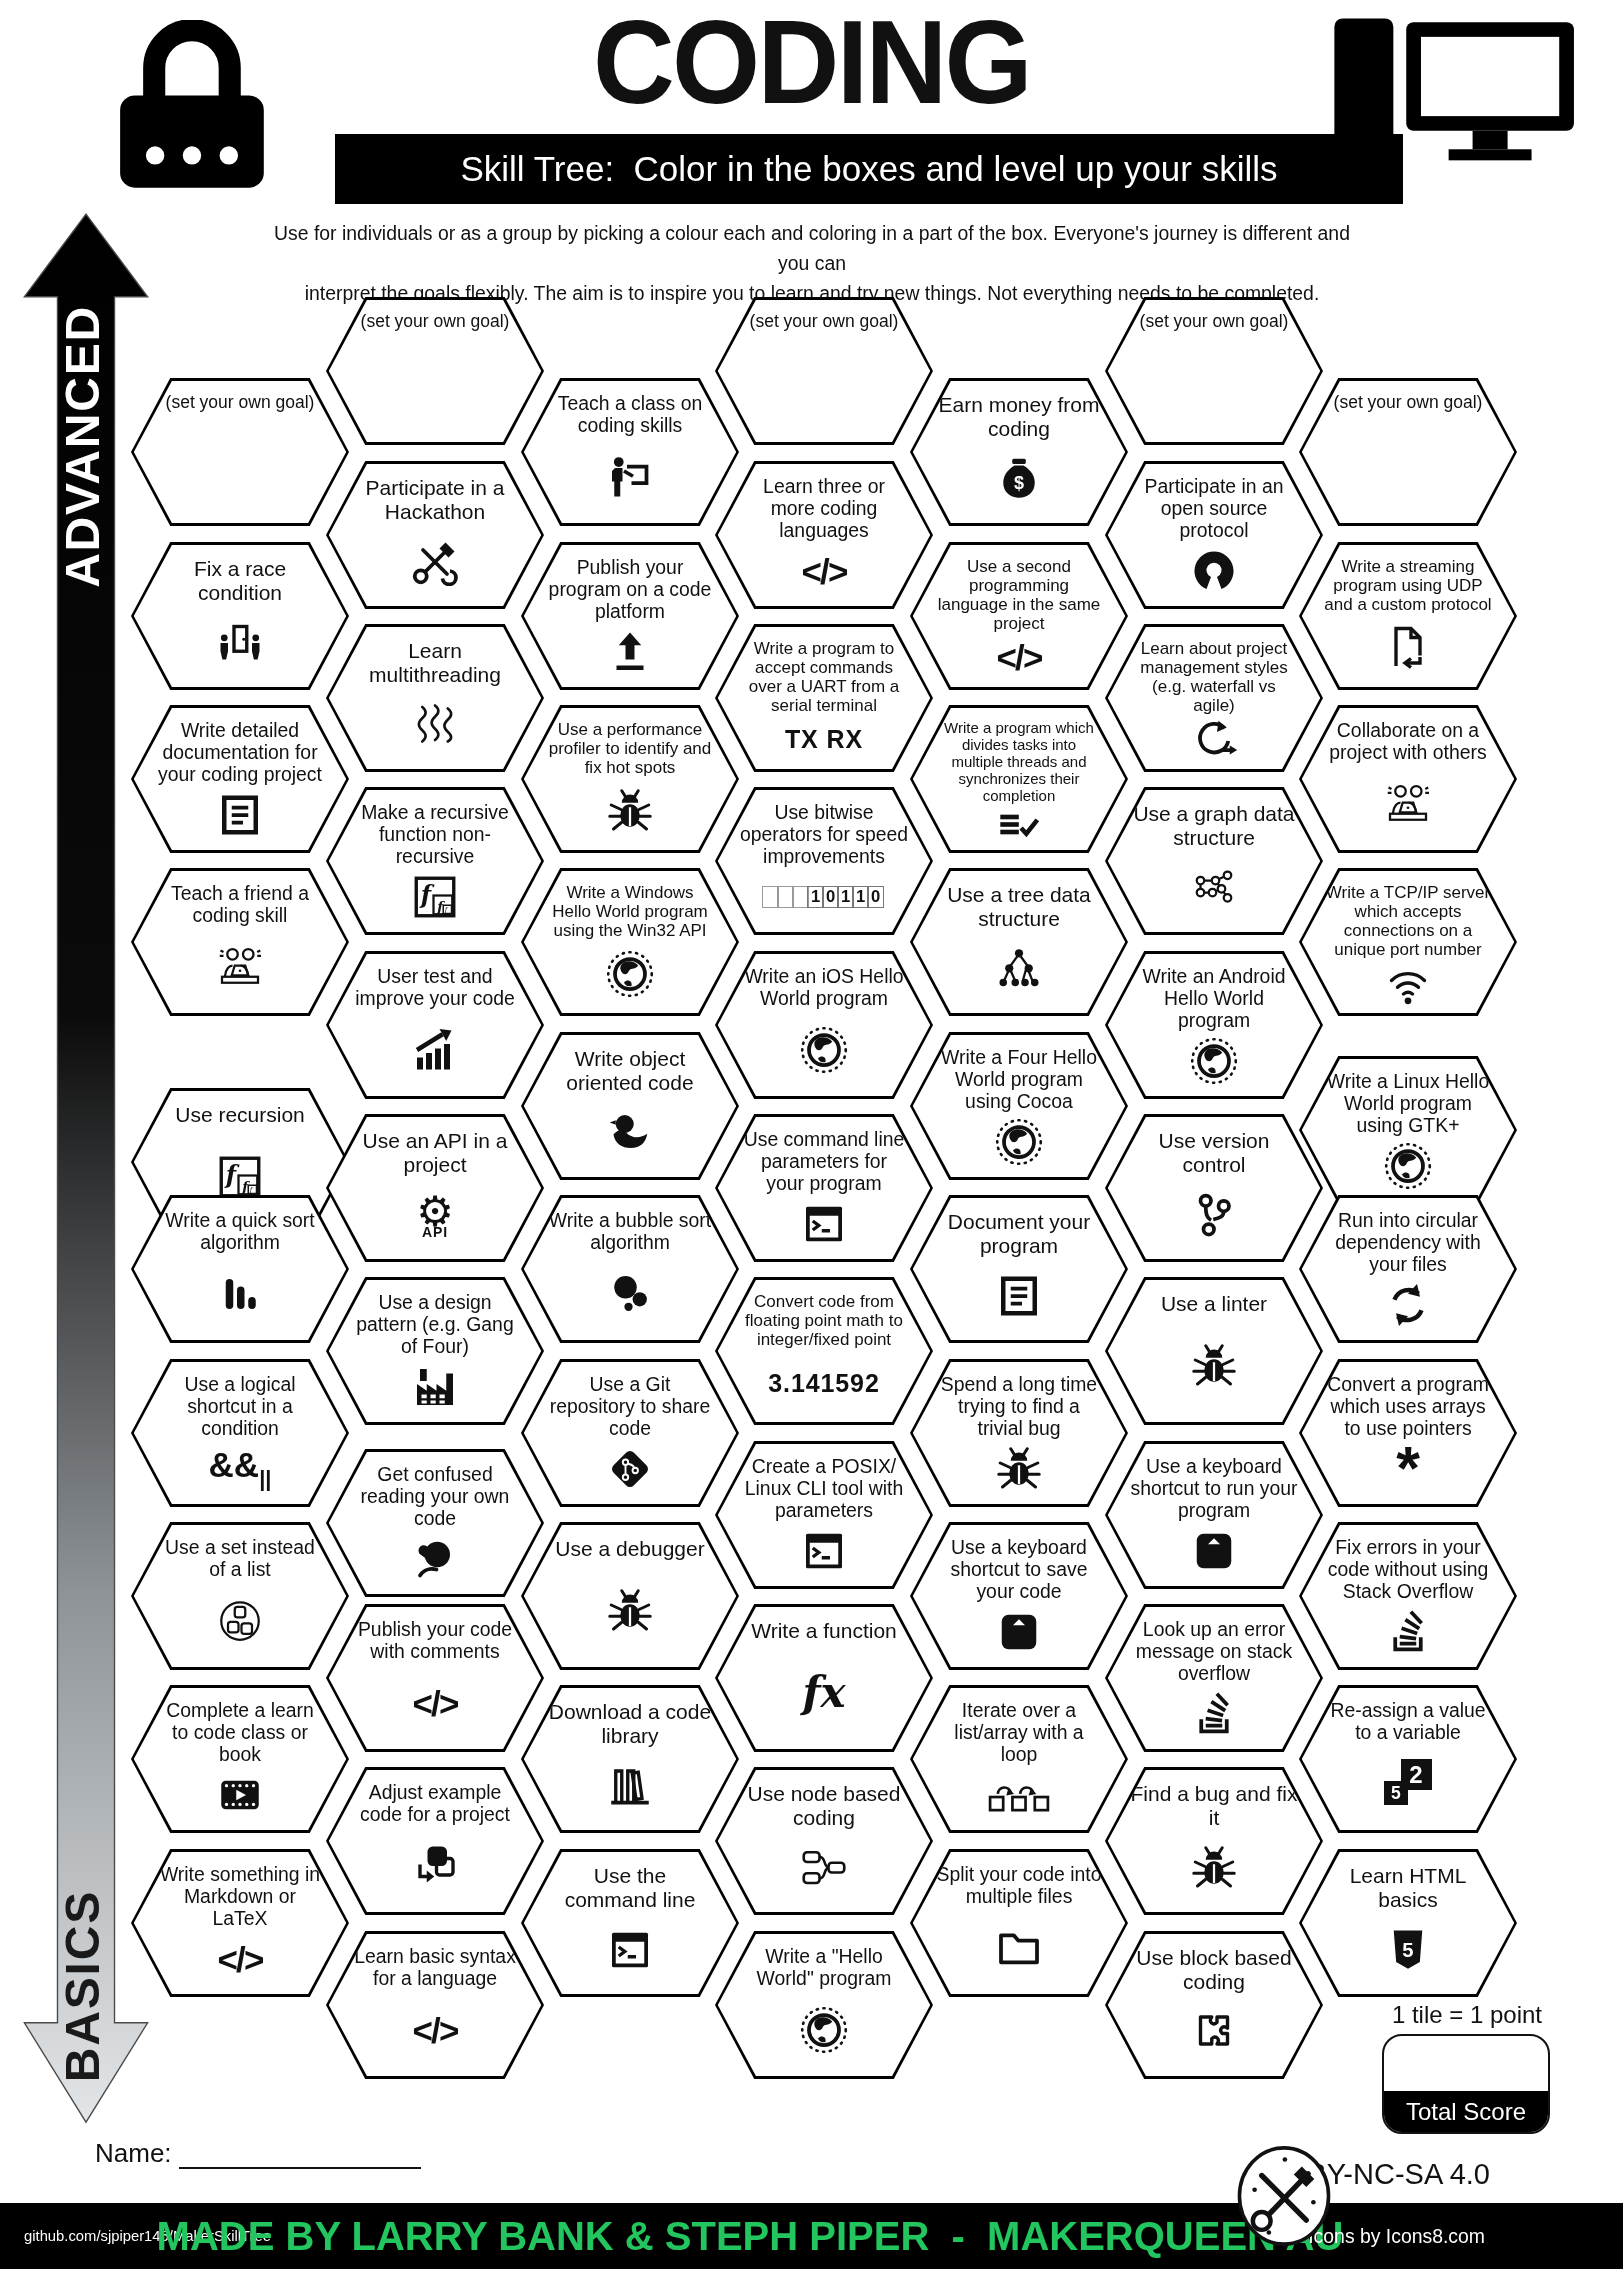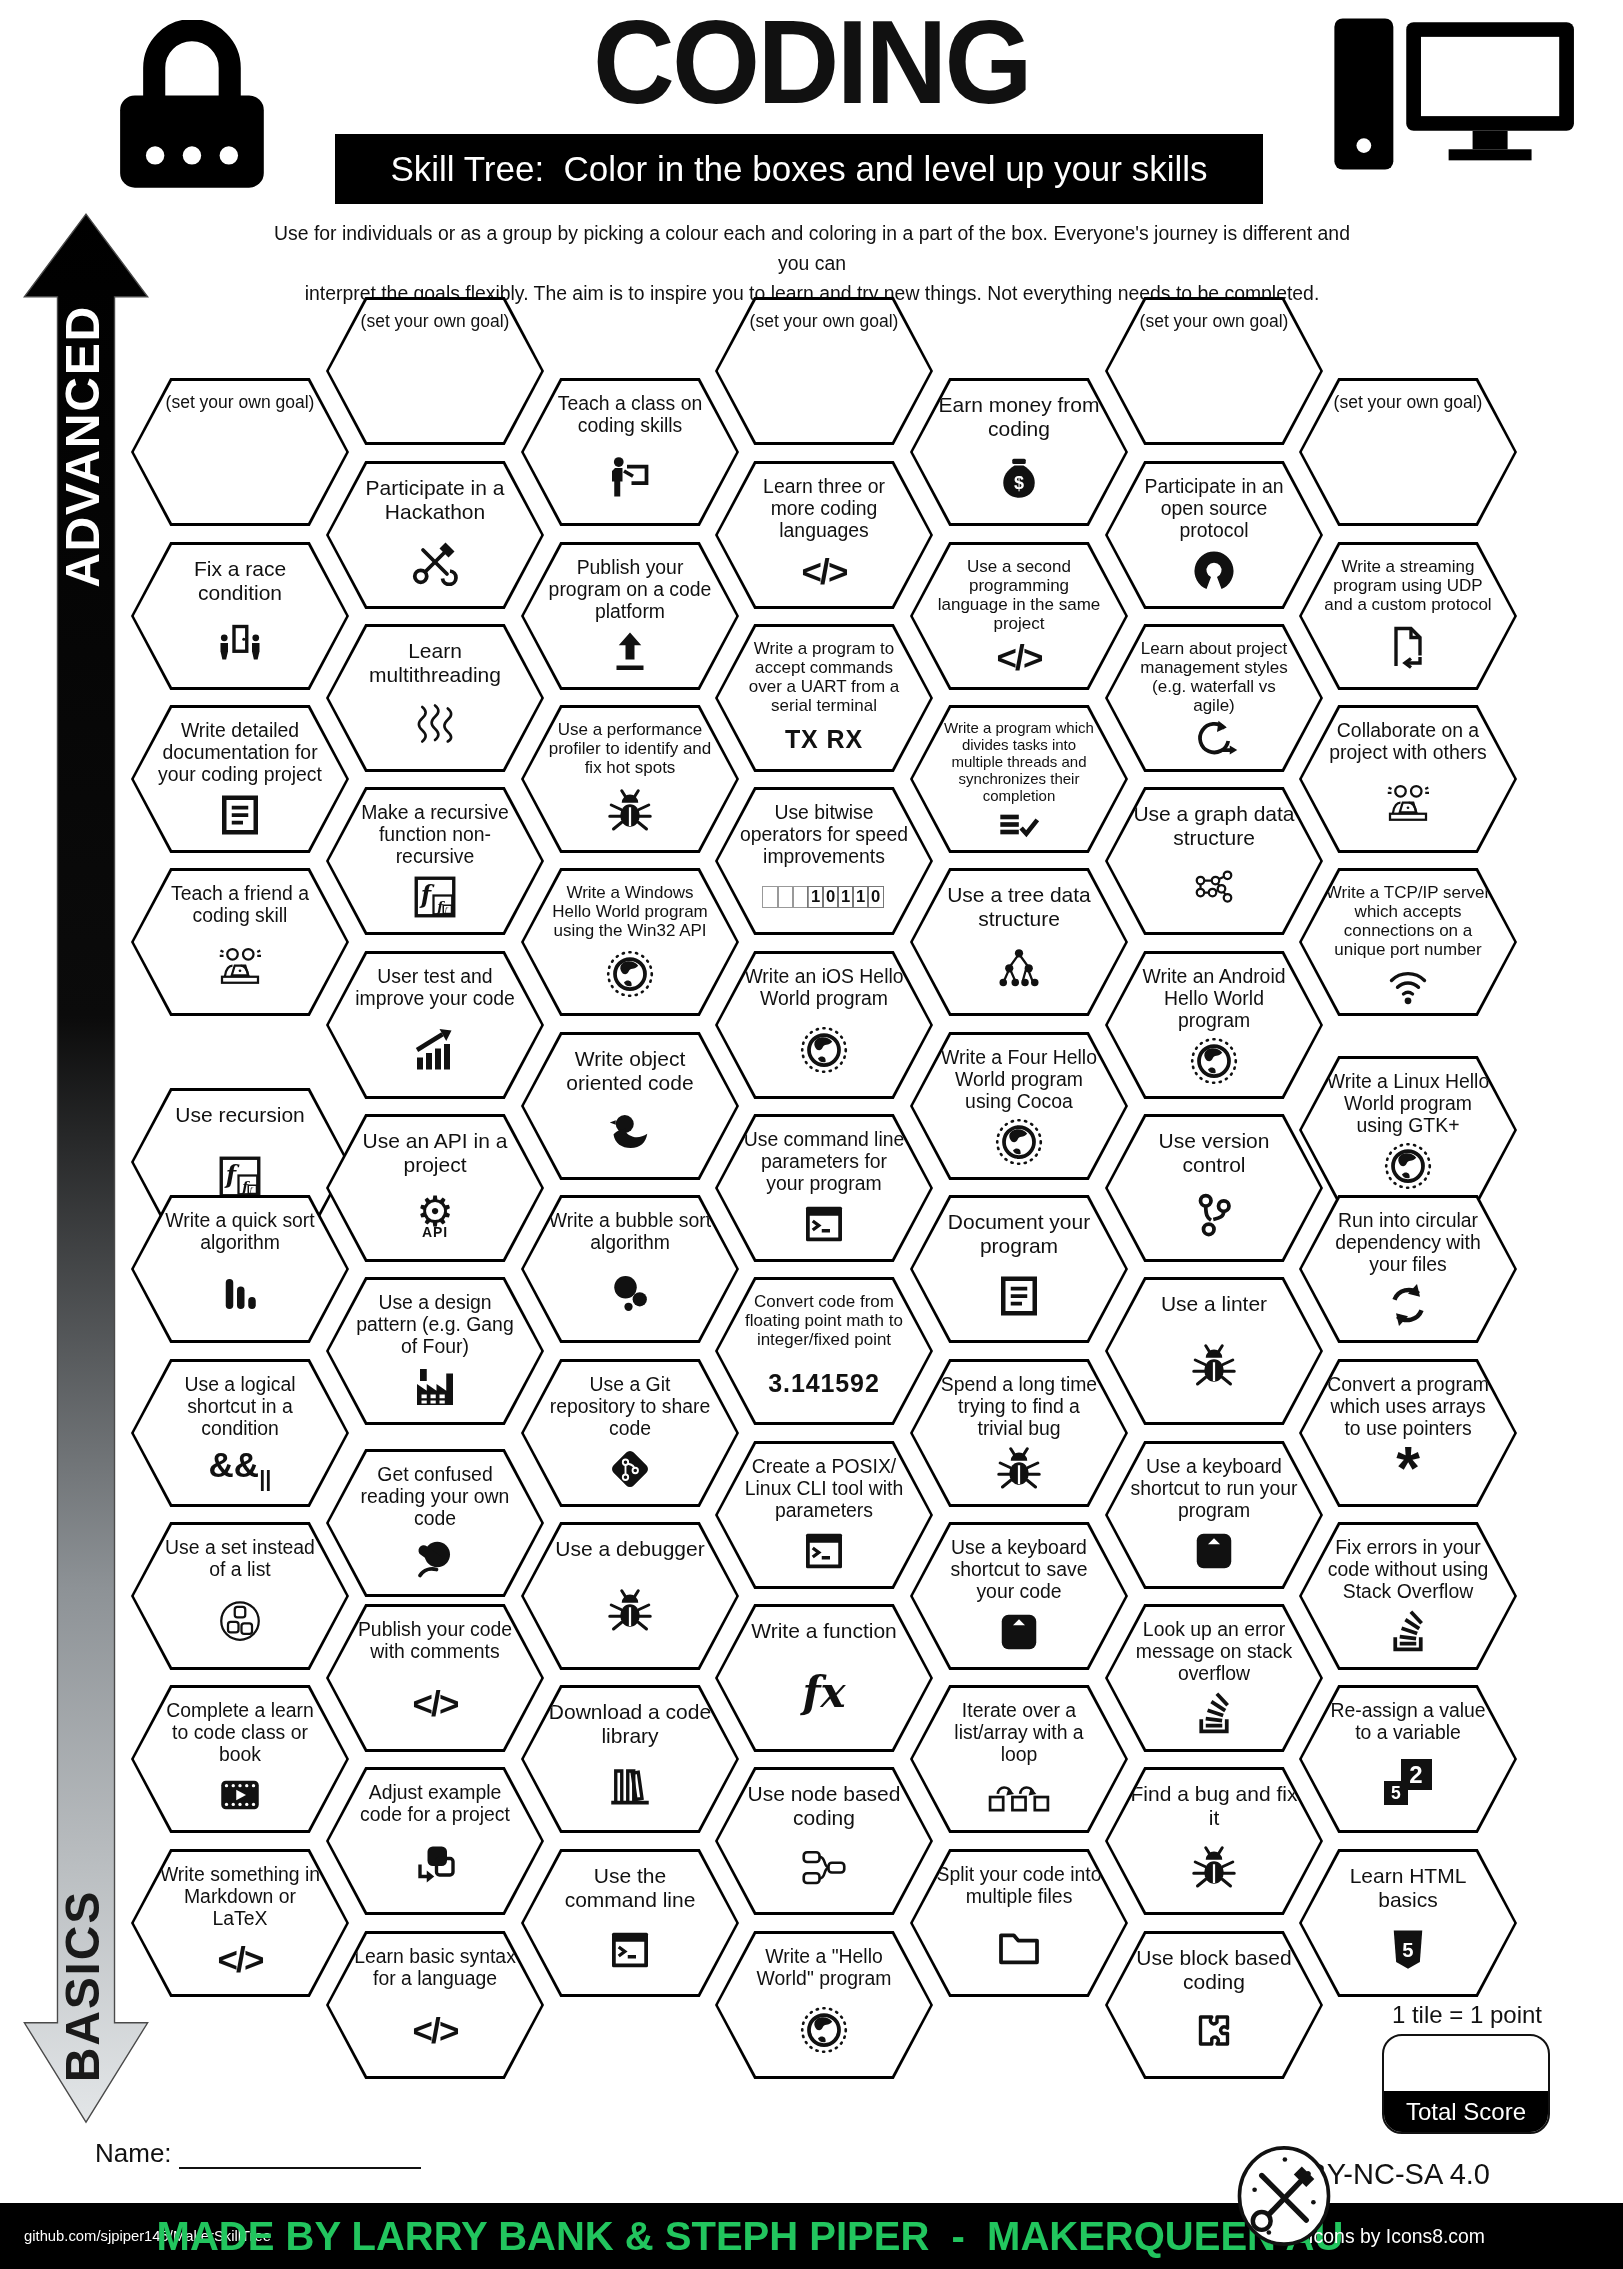--- a/index.html
+++ b/index.html
@@ -3,21 +3,21 @@
 <meta charset="utf-8">
 <style>
   html,body{margin:0;padding:0;background:#888;}
   #canvas{position:relative;width:1623px;height:2269px;background:#fff;overflow:hidden;
           font-family:"Liberation Sans","DejaVu Sans",sans-serif;color:#111;margin:0 auto;}
 
   
   #page-title{position:absolute;left:0;right:0;top:1.8px;text-align:center;
     font-size:118px;font-weight:900;letter-spacing:-2.8px;line-height:1.02;
     transform:scaleX(.96);transform-origin:center;}
-  #subtitle-bar{position:absolute;left:335px;top:134px;width:928px;height:70px;background:#000;
+  #subtitle-bar{position:absolute;left:335px;top:134px;width:1068px;height:70px;background:#000;
     display:flex;align-items:center;justify-content:center;}
   #subtitle-bar span{color:#fff;font-size:35px;font-weight:400;white-space:pre;}
   #description{position:absolute;left:258px;top:218px;width:1108px;text-align:center;
     font-size:19.4px;line-height:1.55;font-weight:500;}
   #lock-icon{position:absolute;left:97px;top:20px;}
   #computer-icon{position:absolute;left:1327px;top:11px;}
 
   
   #level-arrow{position:absolute;left:16.6px;top:209px;}
   .axis-label{position:absolute;writing-mode:vertical-rl;transform:rotate(180deg);

